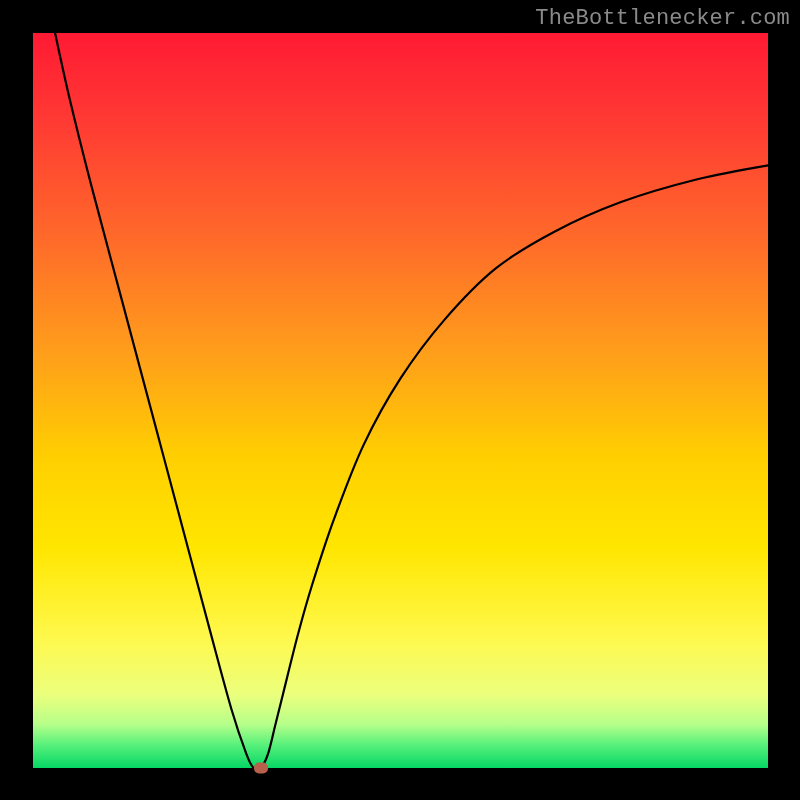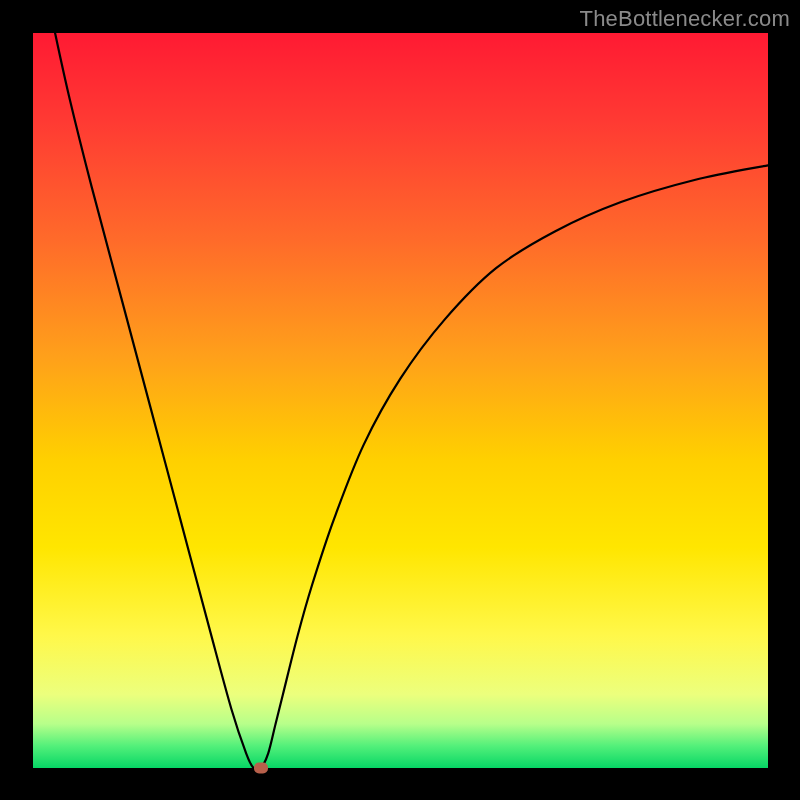--- a/index.html
+++ b/index.html
@@ -26,21 +26,21 @@
       #fff84a 82%,
       #ecff7d 90%,
       #b7ff8a 94%,
       #53f07a 97%,
       #06d665 100%);
   }
   .watermark {
     position: absolute;
     top: 6px;
     right: 10px;
-    font-family: Liberation Sans, sans-serif;
+    font-family: Liberation Mono, monospace;
     font-size: 22px;
     color: #8a8a8a;
     letter-spacing: 0.2px;
     user-select: none;
   }
   svg.curve {
     position: absolute;
     left: 0; top: 0;
     width: 735px; height: 735px;
     overflow: visible;

